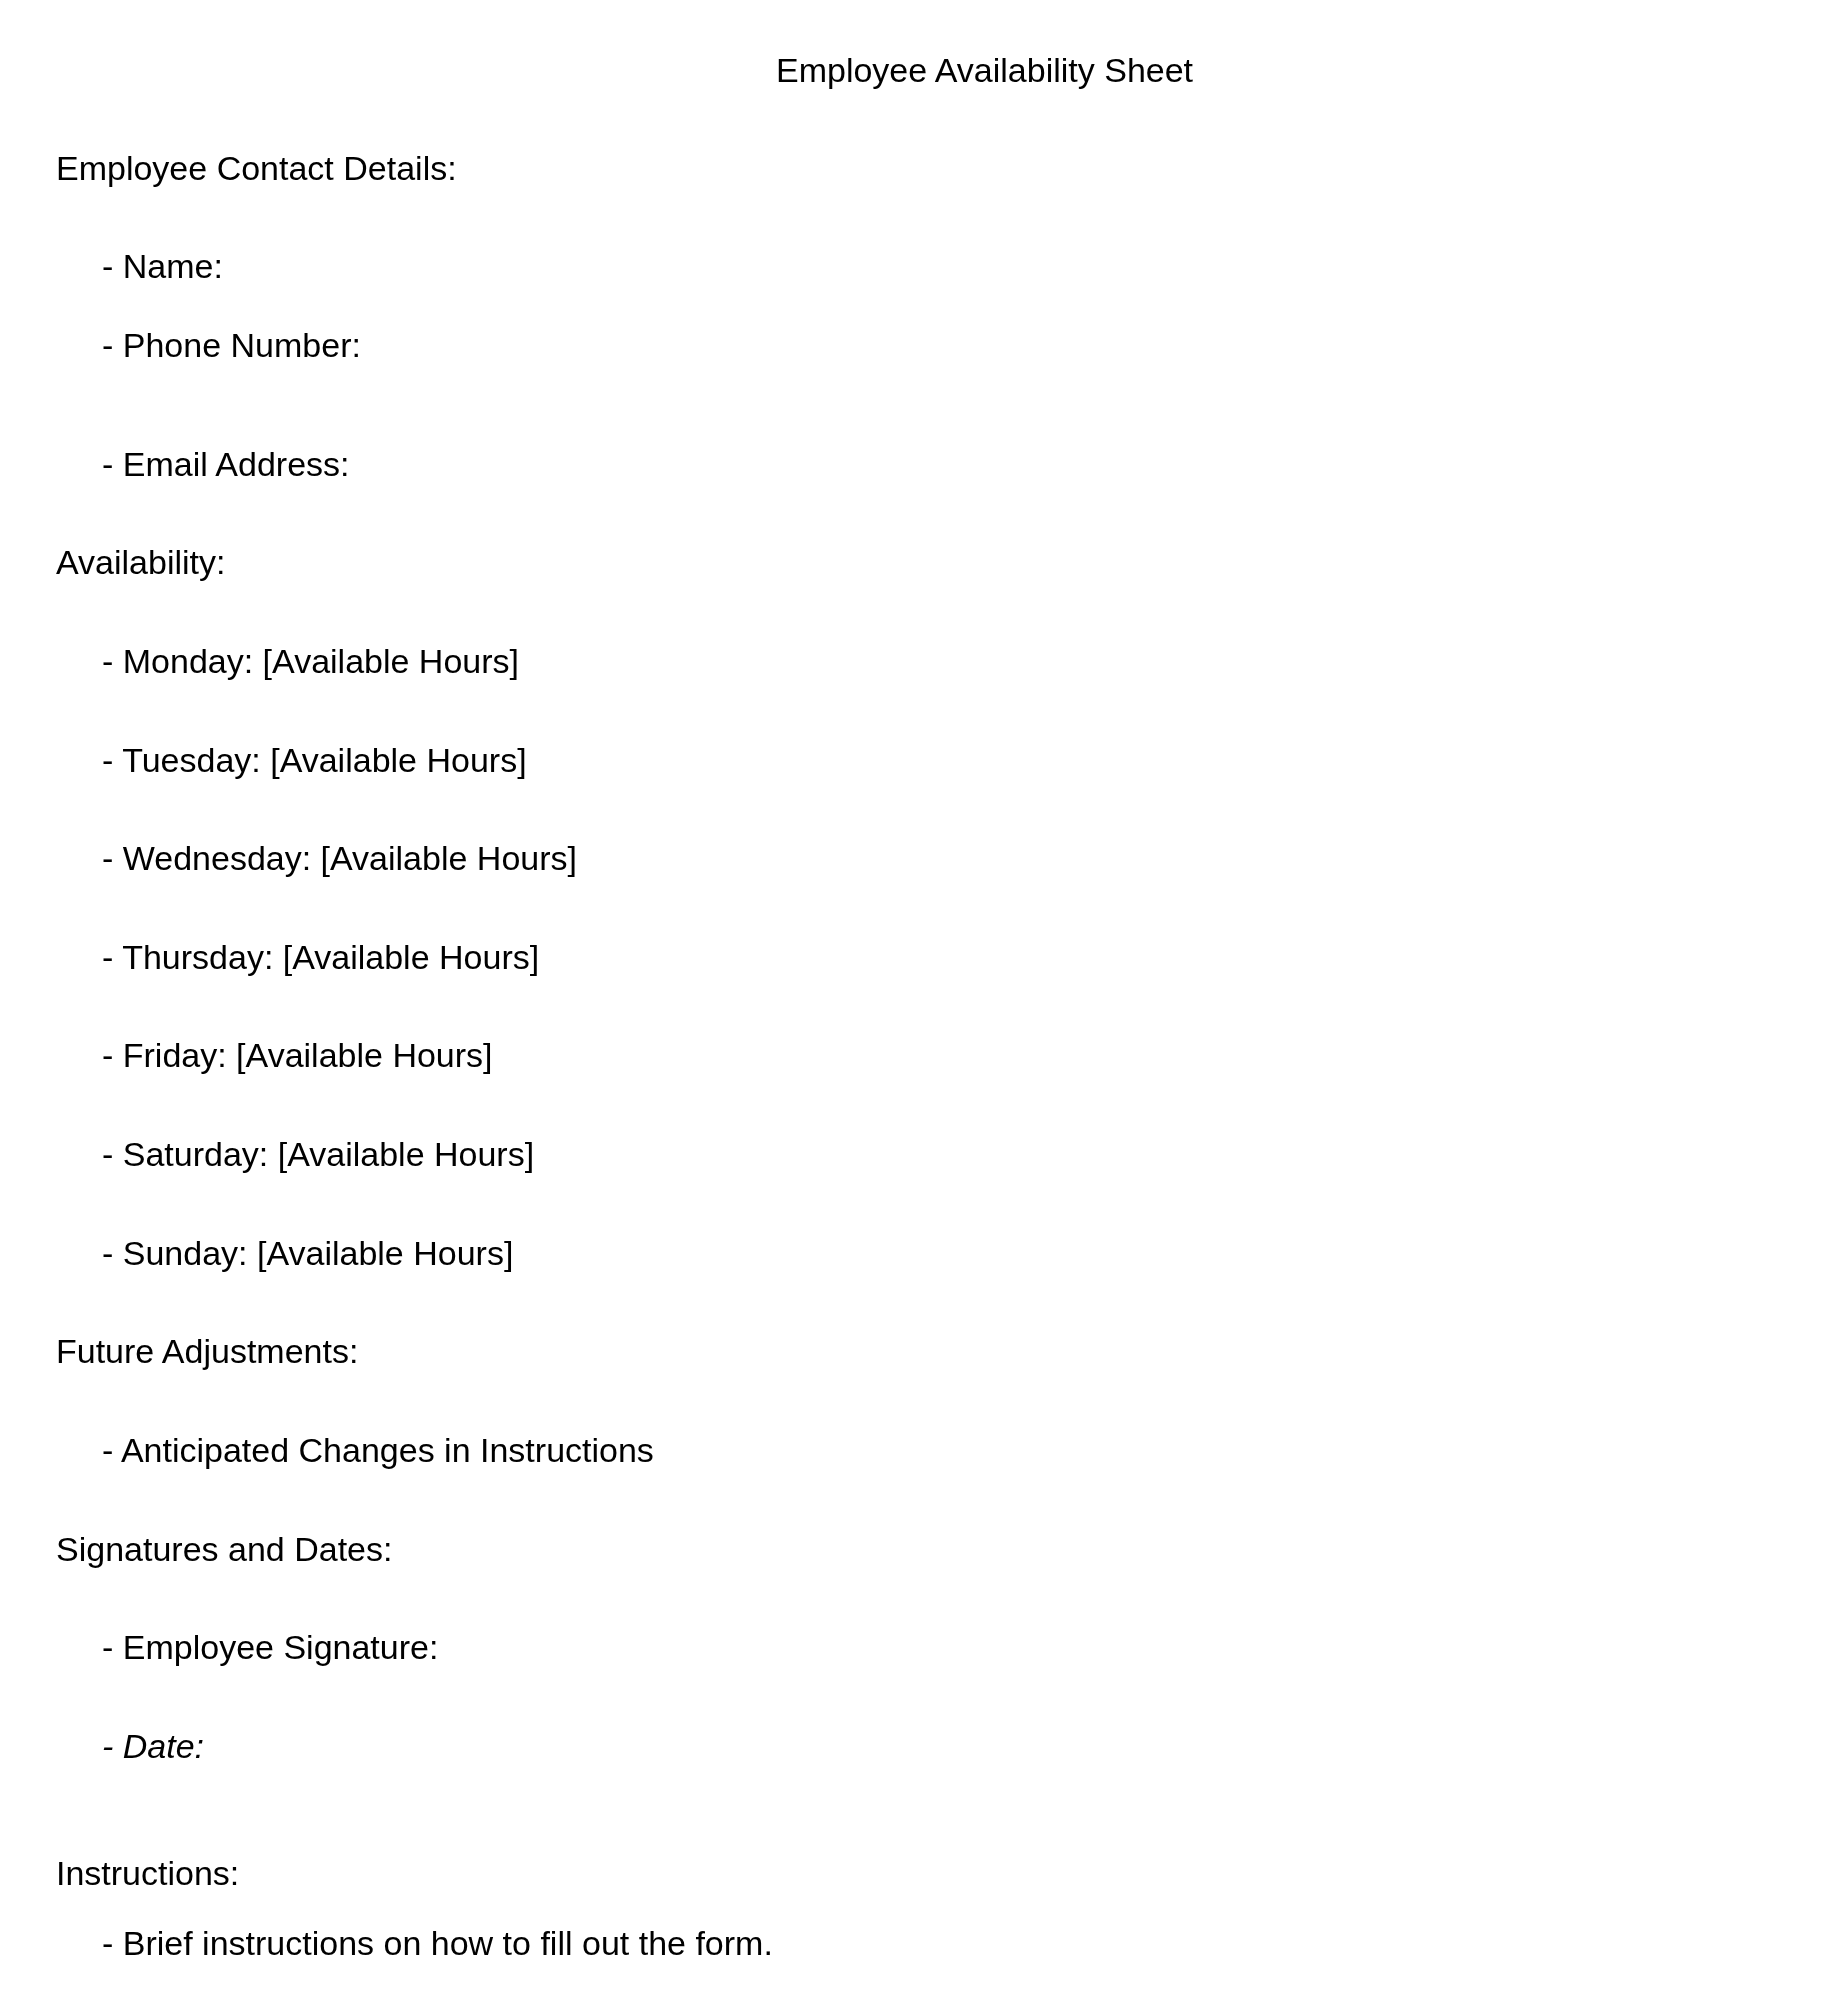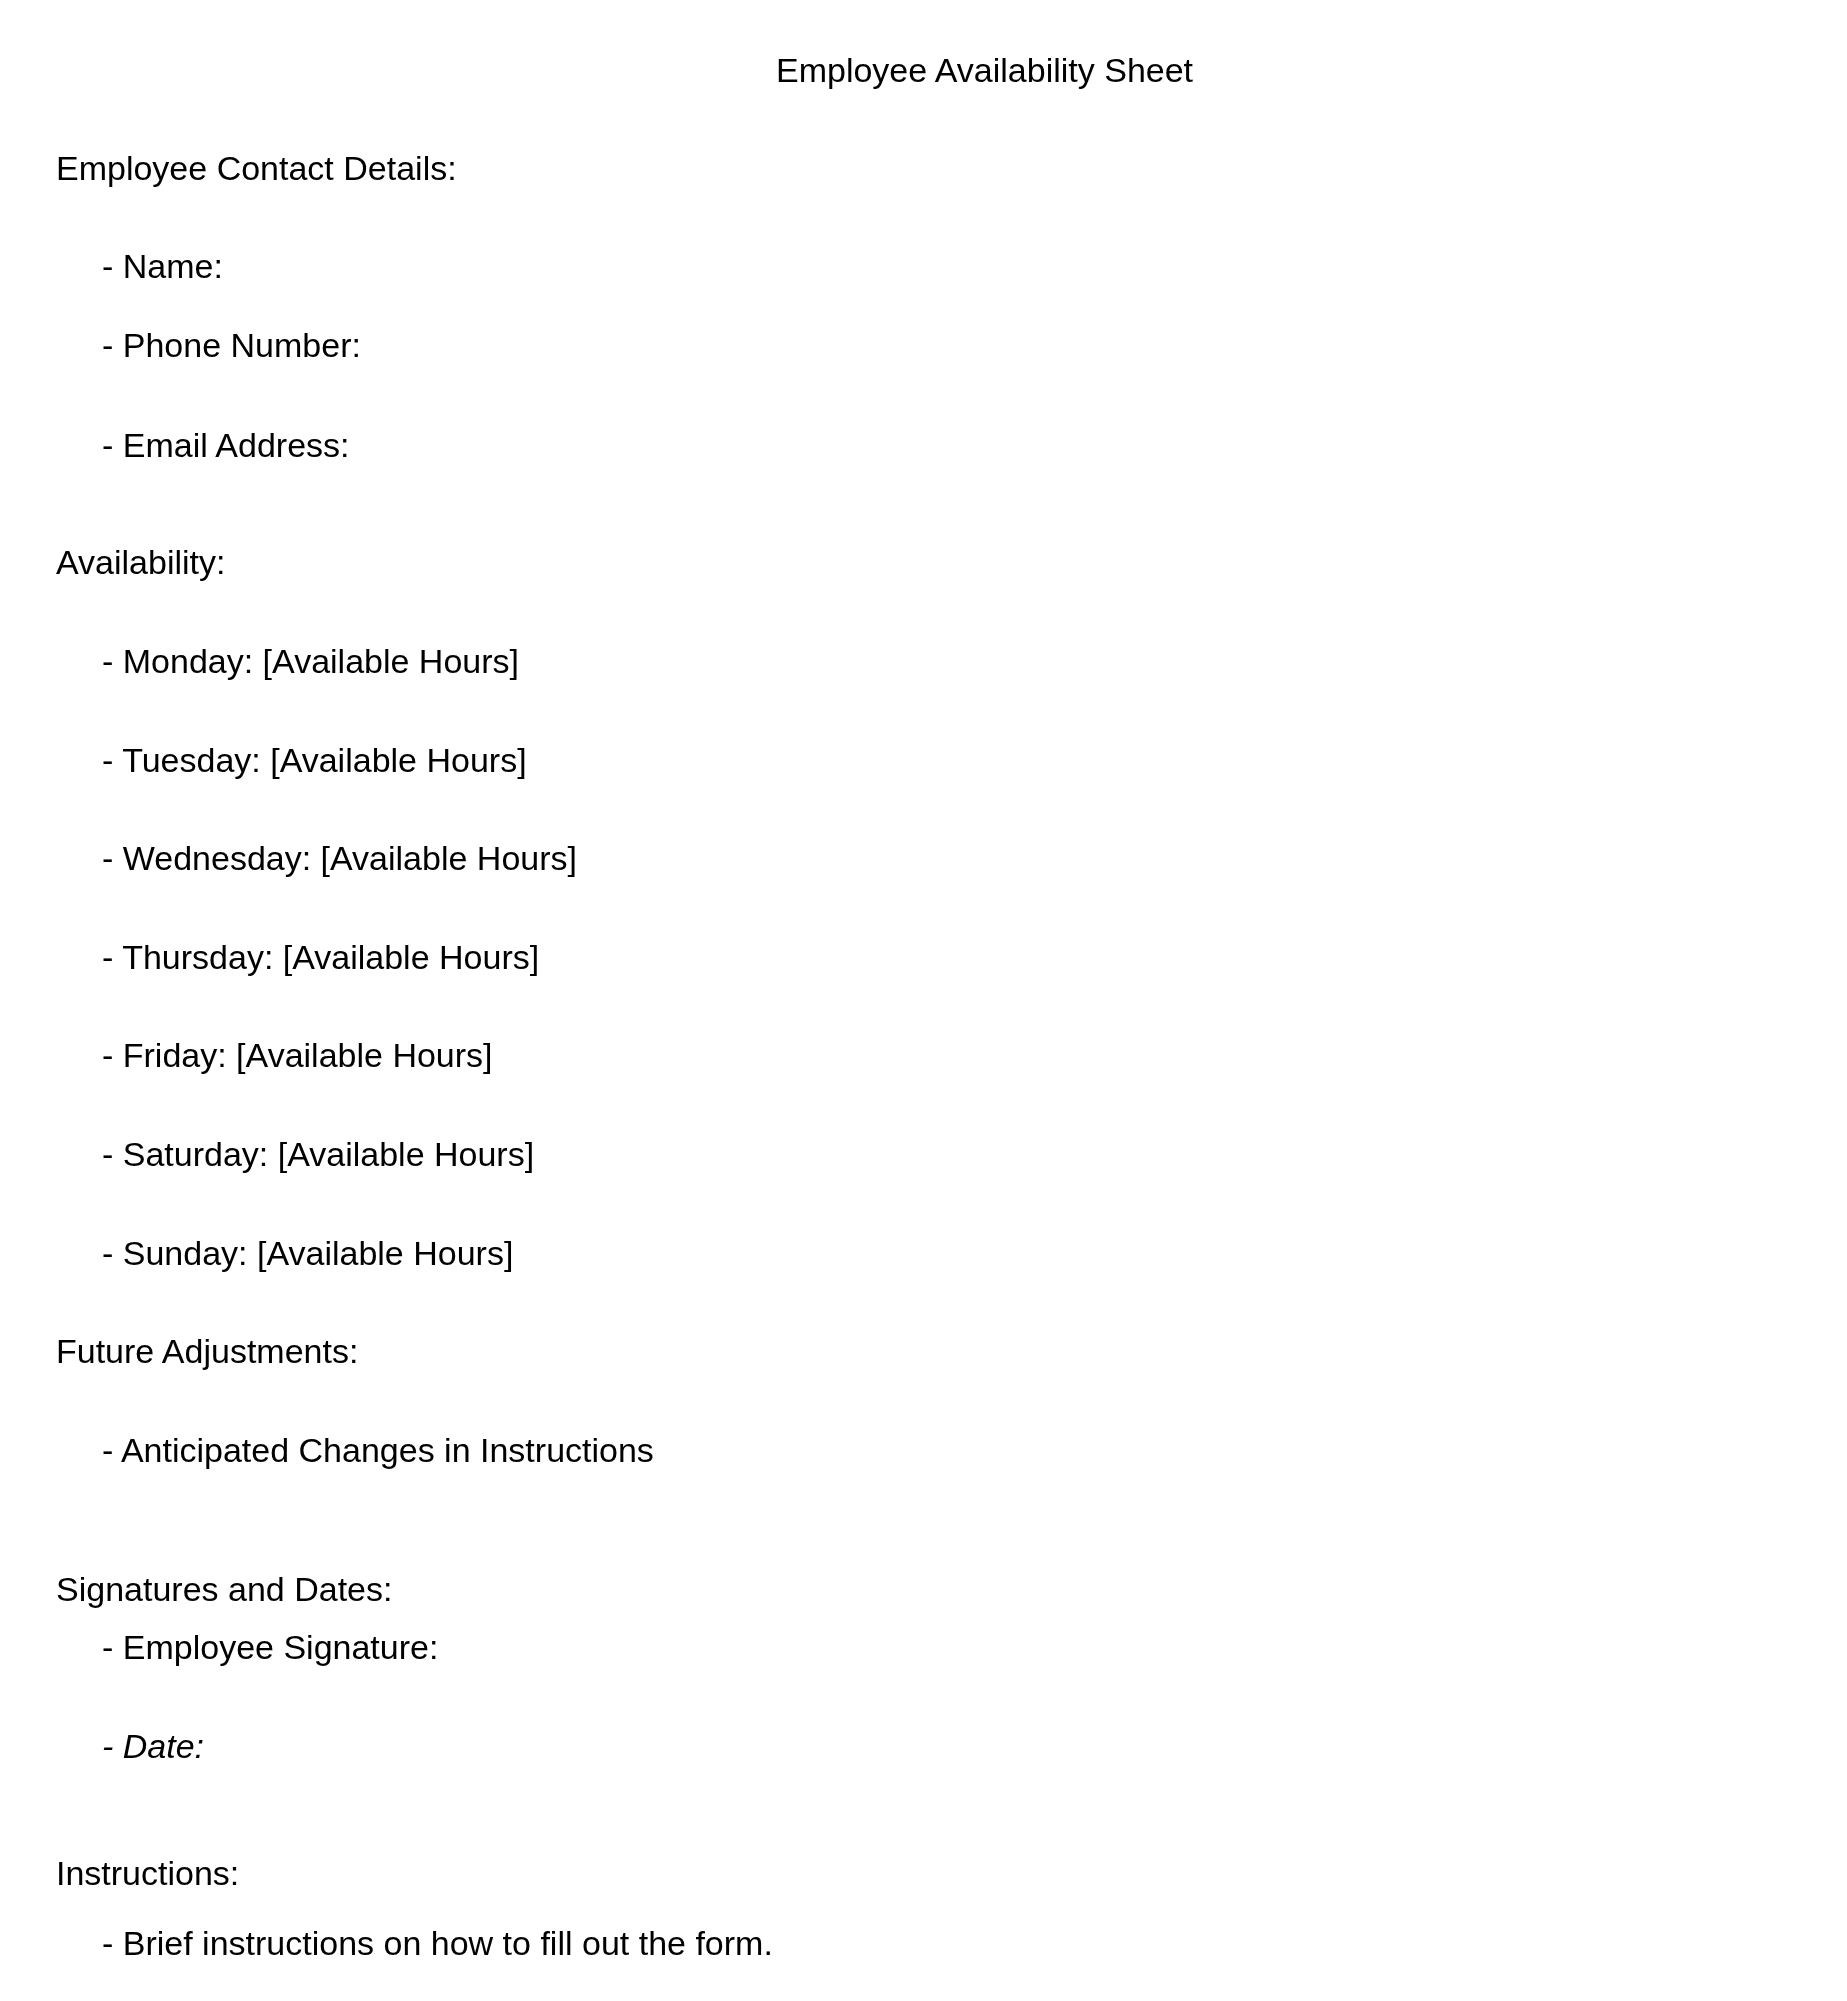--- a/index.html
+++ b/index.html
@@ -29,41 +29,41 @@
 </head>
 <body>
 
 <div>
   <h1 class="line title" style="font-weight:normal;">Employee Availability Sheet</h1>
 
   <div>
     <div class="line heading" style="top:148px;">Employee Contact Details:</div>
     <div class="line item" style="top:246px;">- Name:</div>
     <div class="line item" style="top:325px;">- Phone Number:</div>
-    <div class="line item" style="top:425px;">- Email Address:</div>
+    <div class="line item" style="top:444px;">- Email Address:</div>
   </div>
 
   <div>
     <div class="line heading" style="top:542px;">Availability:</div>
     <div class="line item" style="top:641px;">- Monday: [Available Hours]</div>
     <div class="line item" style="top:740px;">- Tuesday: [Available Hours]</div>
     <div class="line item" style="top:838px;">- Wednesday: [Available Hours]</div>
     <div class="line item" style="top:937px;">- Thursday: [Available Hours]</div>
     <div class="line item" style="top:1035px;">- Friday: [Available Hours]</div>
     <div class="line item" style="top:1134px;">- Saturday: [Available Hours]</div>
     <div class="line item" style="top:1233px;">- Sunday: [Available Hours]</div>
   </div>
 
   <div>
     <div class="line heading" style="top:1331px;">Future Adjustments:</div>
     <div class="line item" style="top:1430px;">- Anticipated Changes in Instructions</div>
   </div>
 
   <div>
-    <div class="line heading" style="top:1529px;margin-top:40px;">Signatures and Dates:</div>
+    <div class="line heading" style="top:1529px;">Signatures and Dates:</div>
     <div class="line item" style="top:1627px;">- Employee Signature:</div>
     <div class="line item" style="top:1726px;font-style:italic;">- Date:</div>
   </div>
 
   <div>
     <div class="line heading" style="top:1825px;margin-top:28px;">Instructions:</div>
     <div class="line item" style="top:1923px;">- Brief instructions on how to fill out the form.</div>
   </div>
 </div>
 

